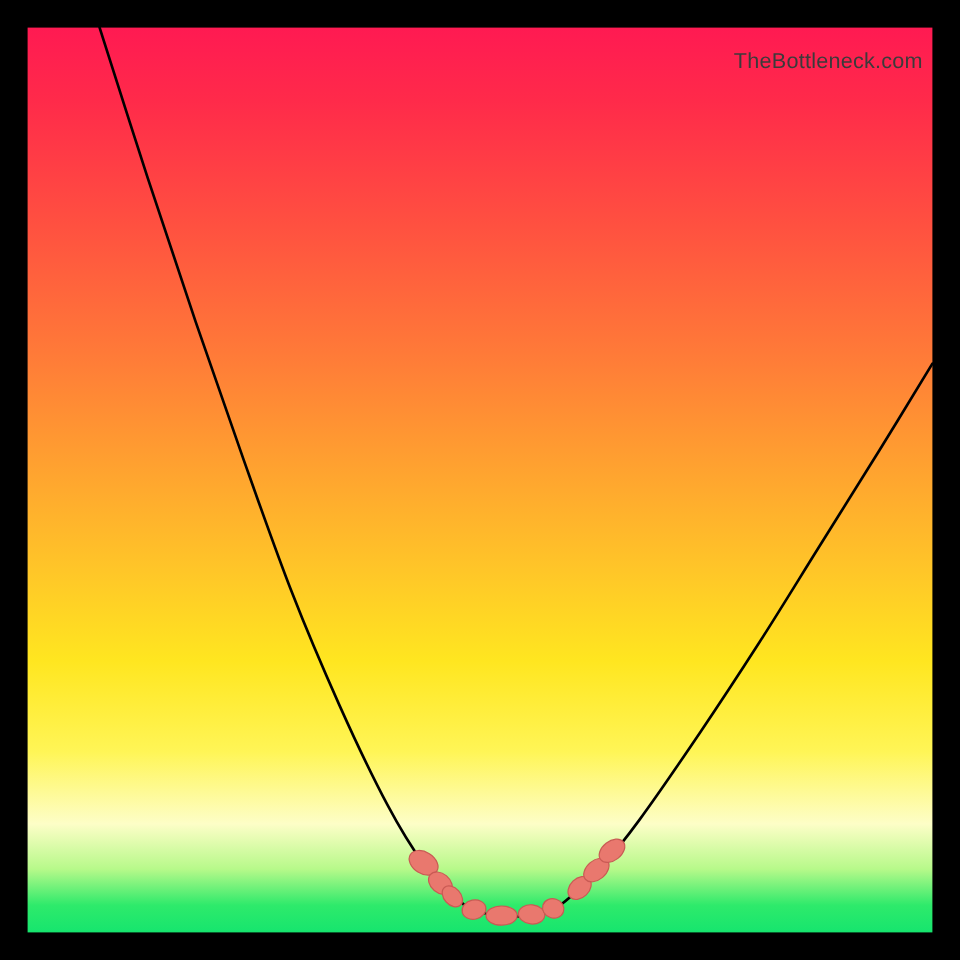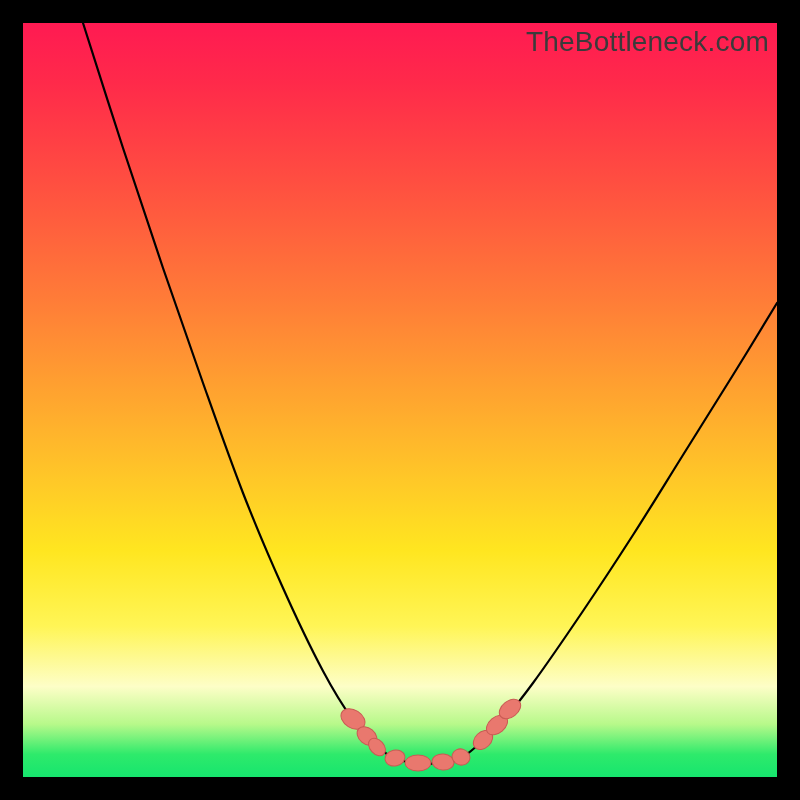--- a/index.html
+++ b/index.html
@@ -34,24 +34,24 @@
       #ffe620 70%,
       #fff556 80%,
       #fdfec7 88%,
       #b7f98a 93%,
       #2eea6b 97%,
       #16e56e 100%
     );
   }
   .watermark {
     position: absolute;
-    top: 3px;
+    top: 18px;
     right: 8px;
     color: #3b3b3b;
-    font-size: 28px;
+    font-size: 18px;
     font-weight: 500;
     letter-spacing: 0.2px;
     user-select: none;
   }
   svg.curve {
     position: absolute;
     left: 0;
     top: 0;
     width: 754px;
     height: 754px;

